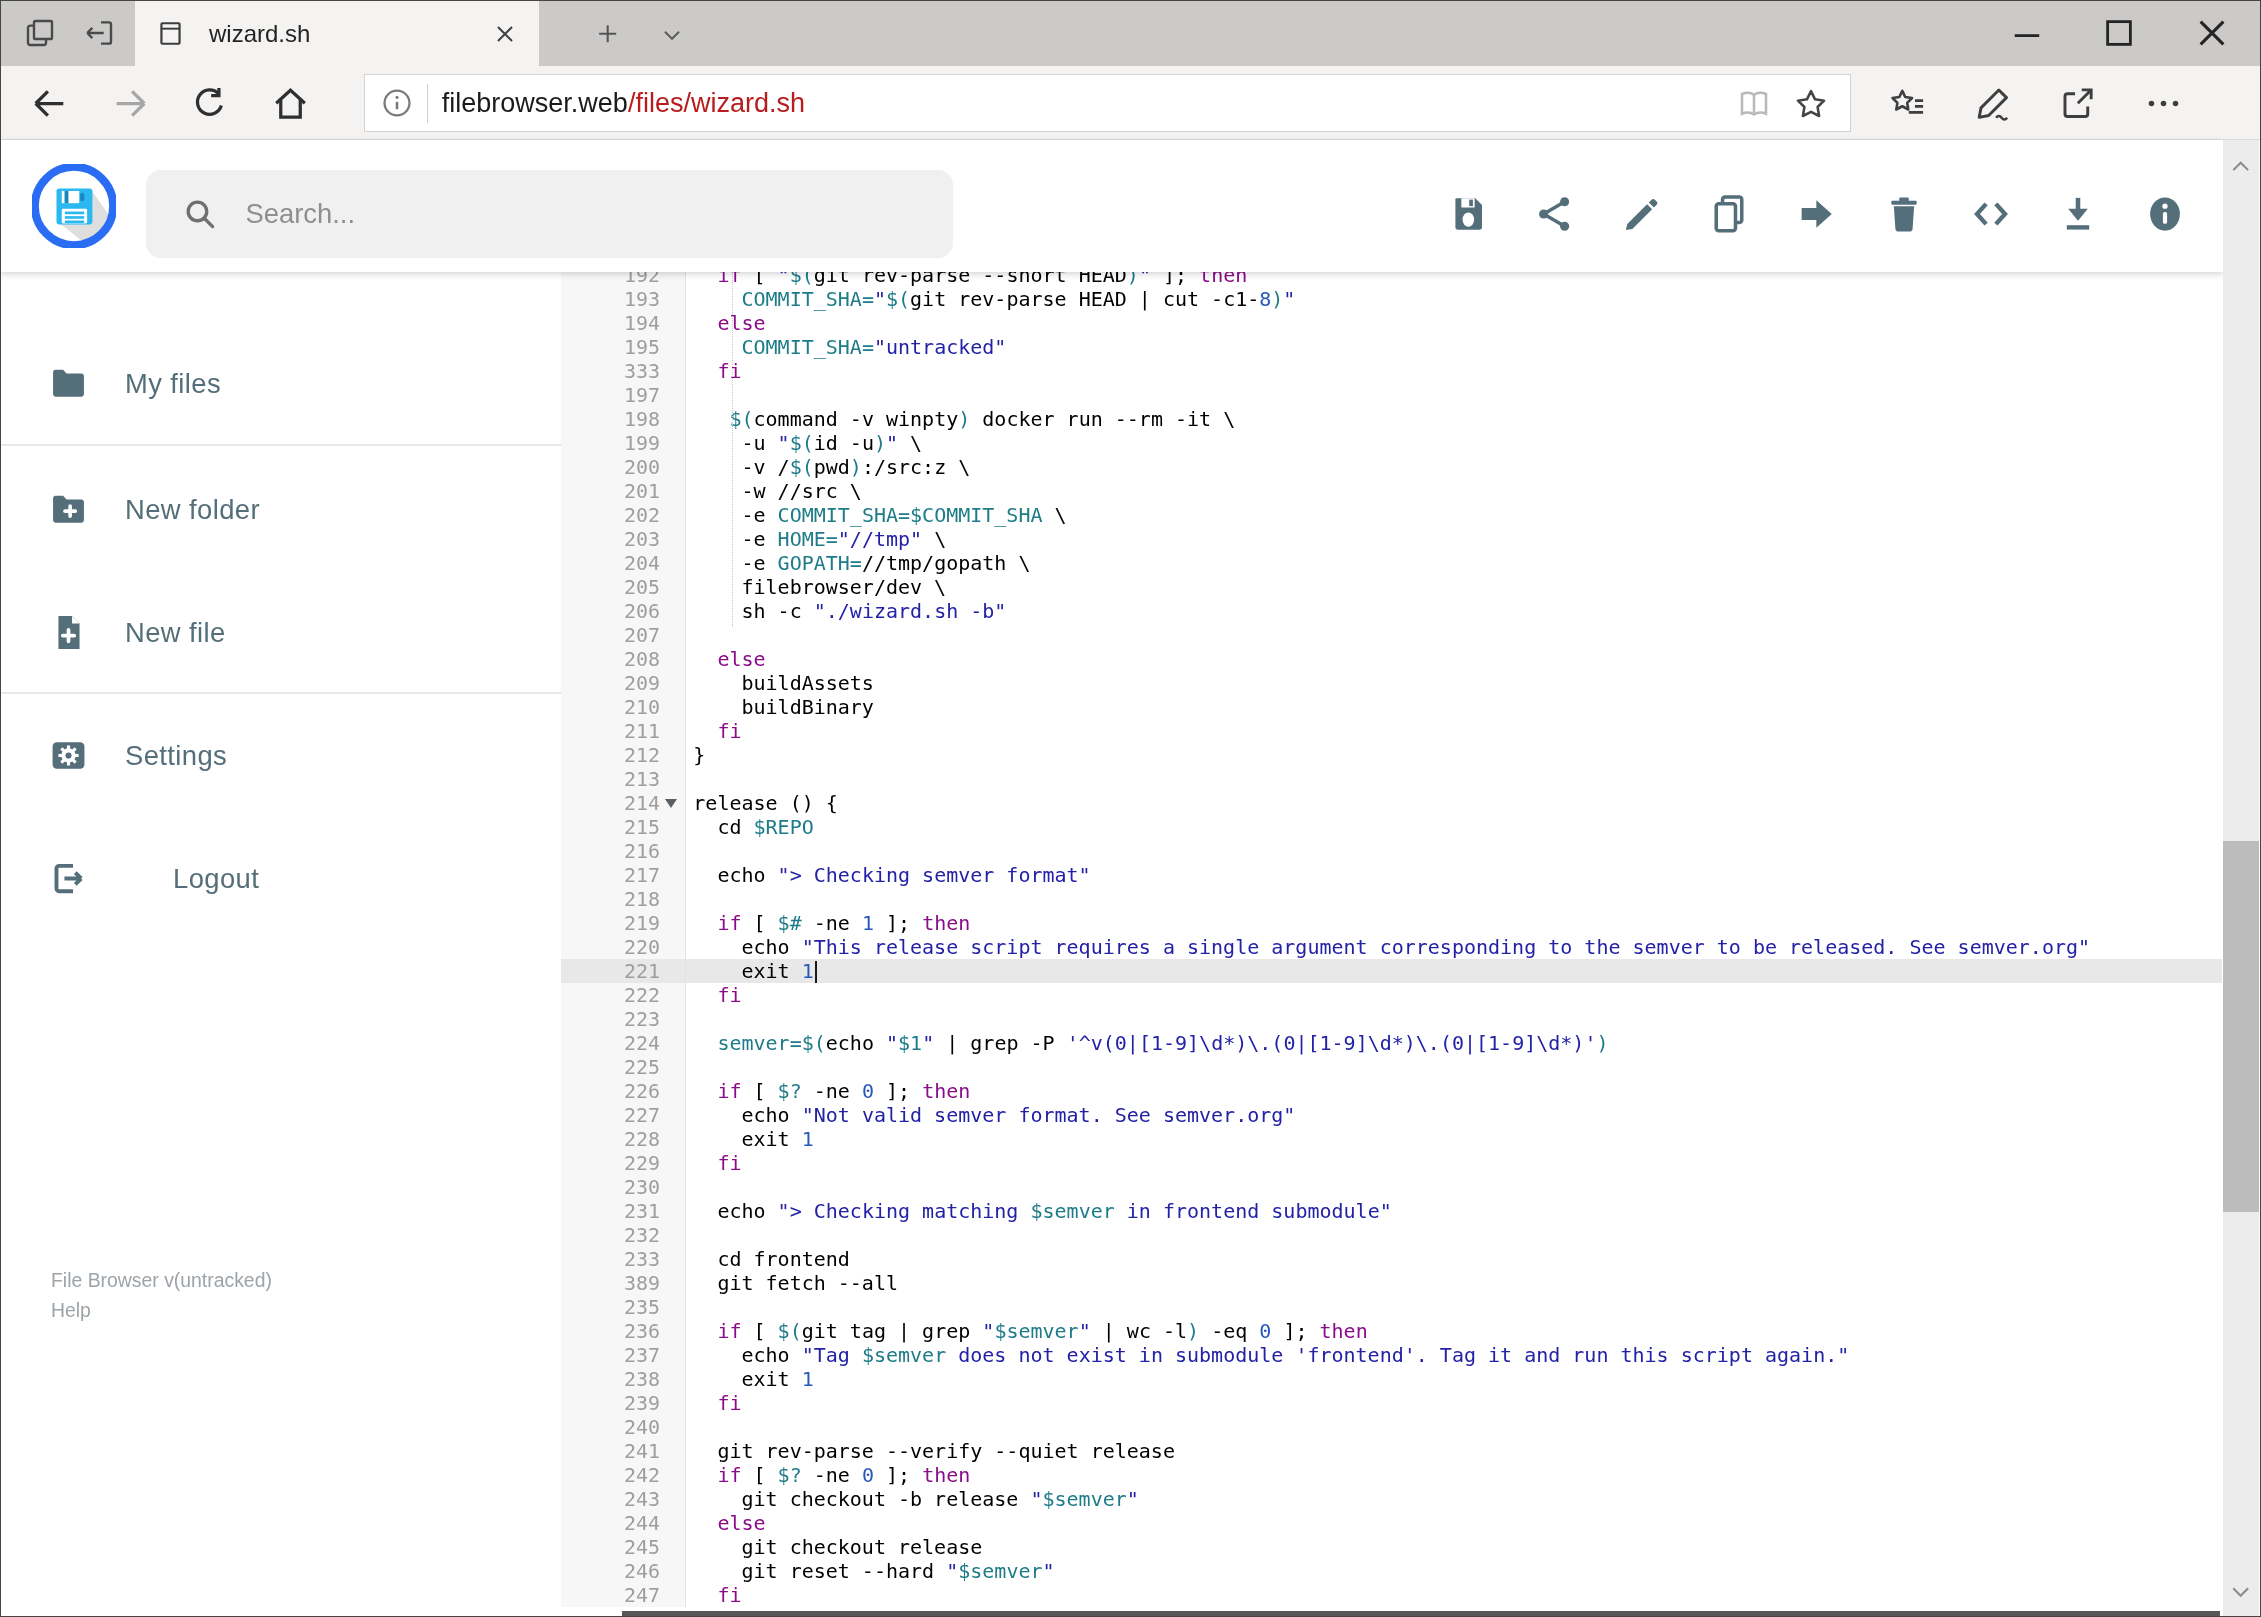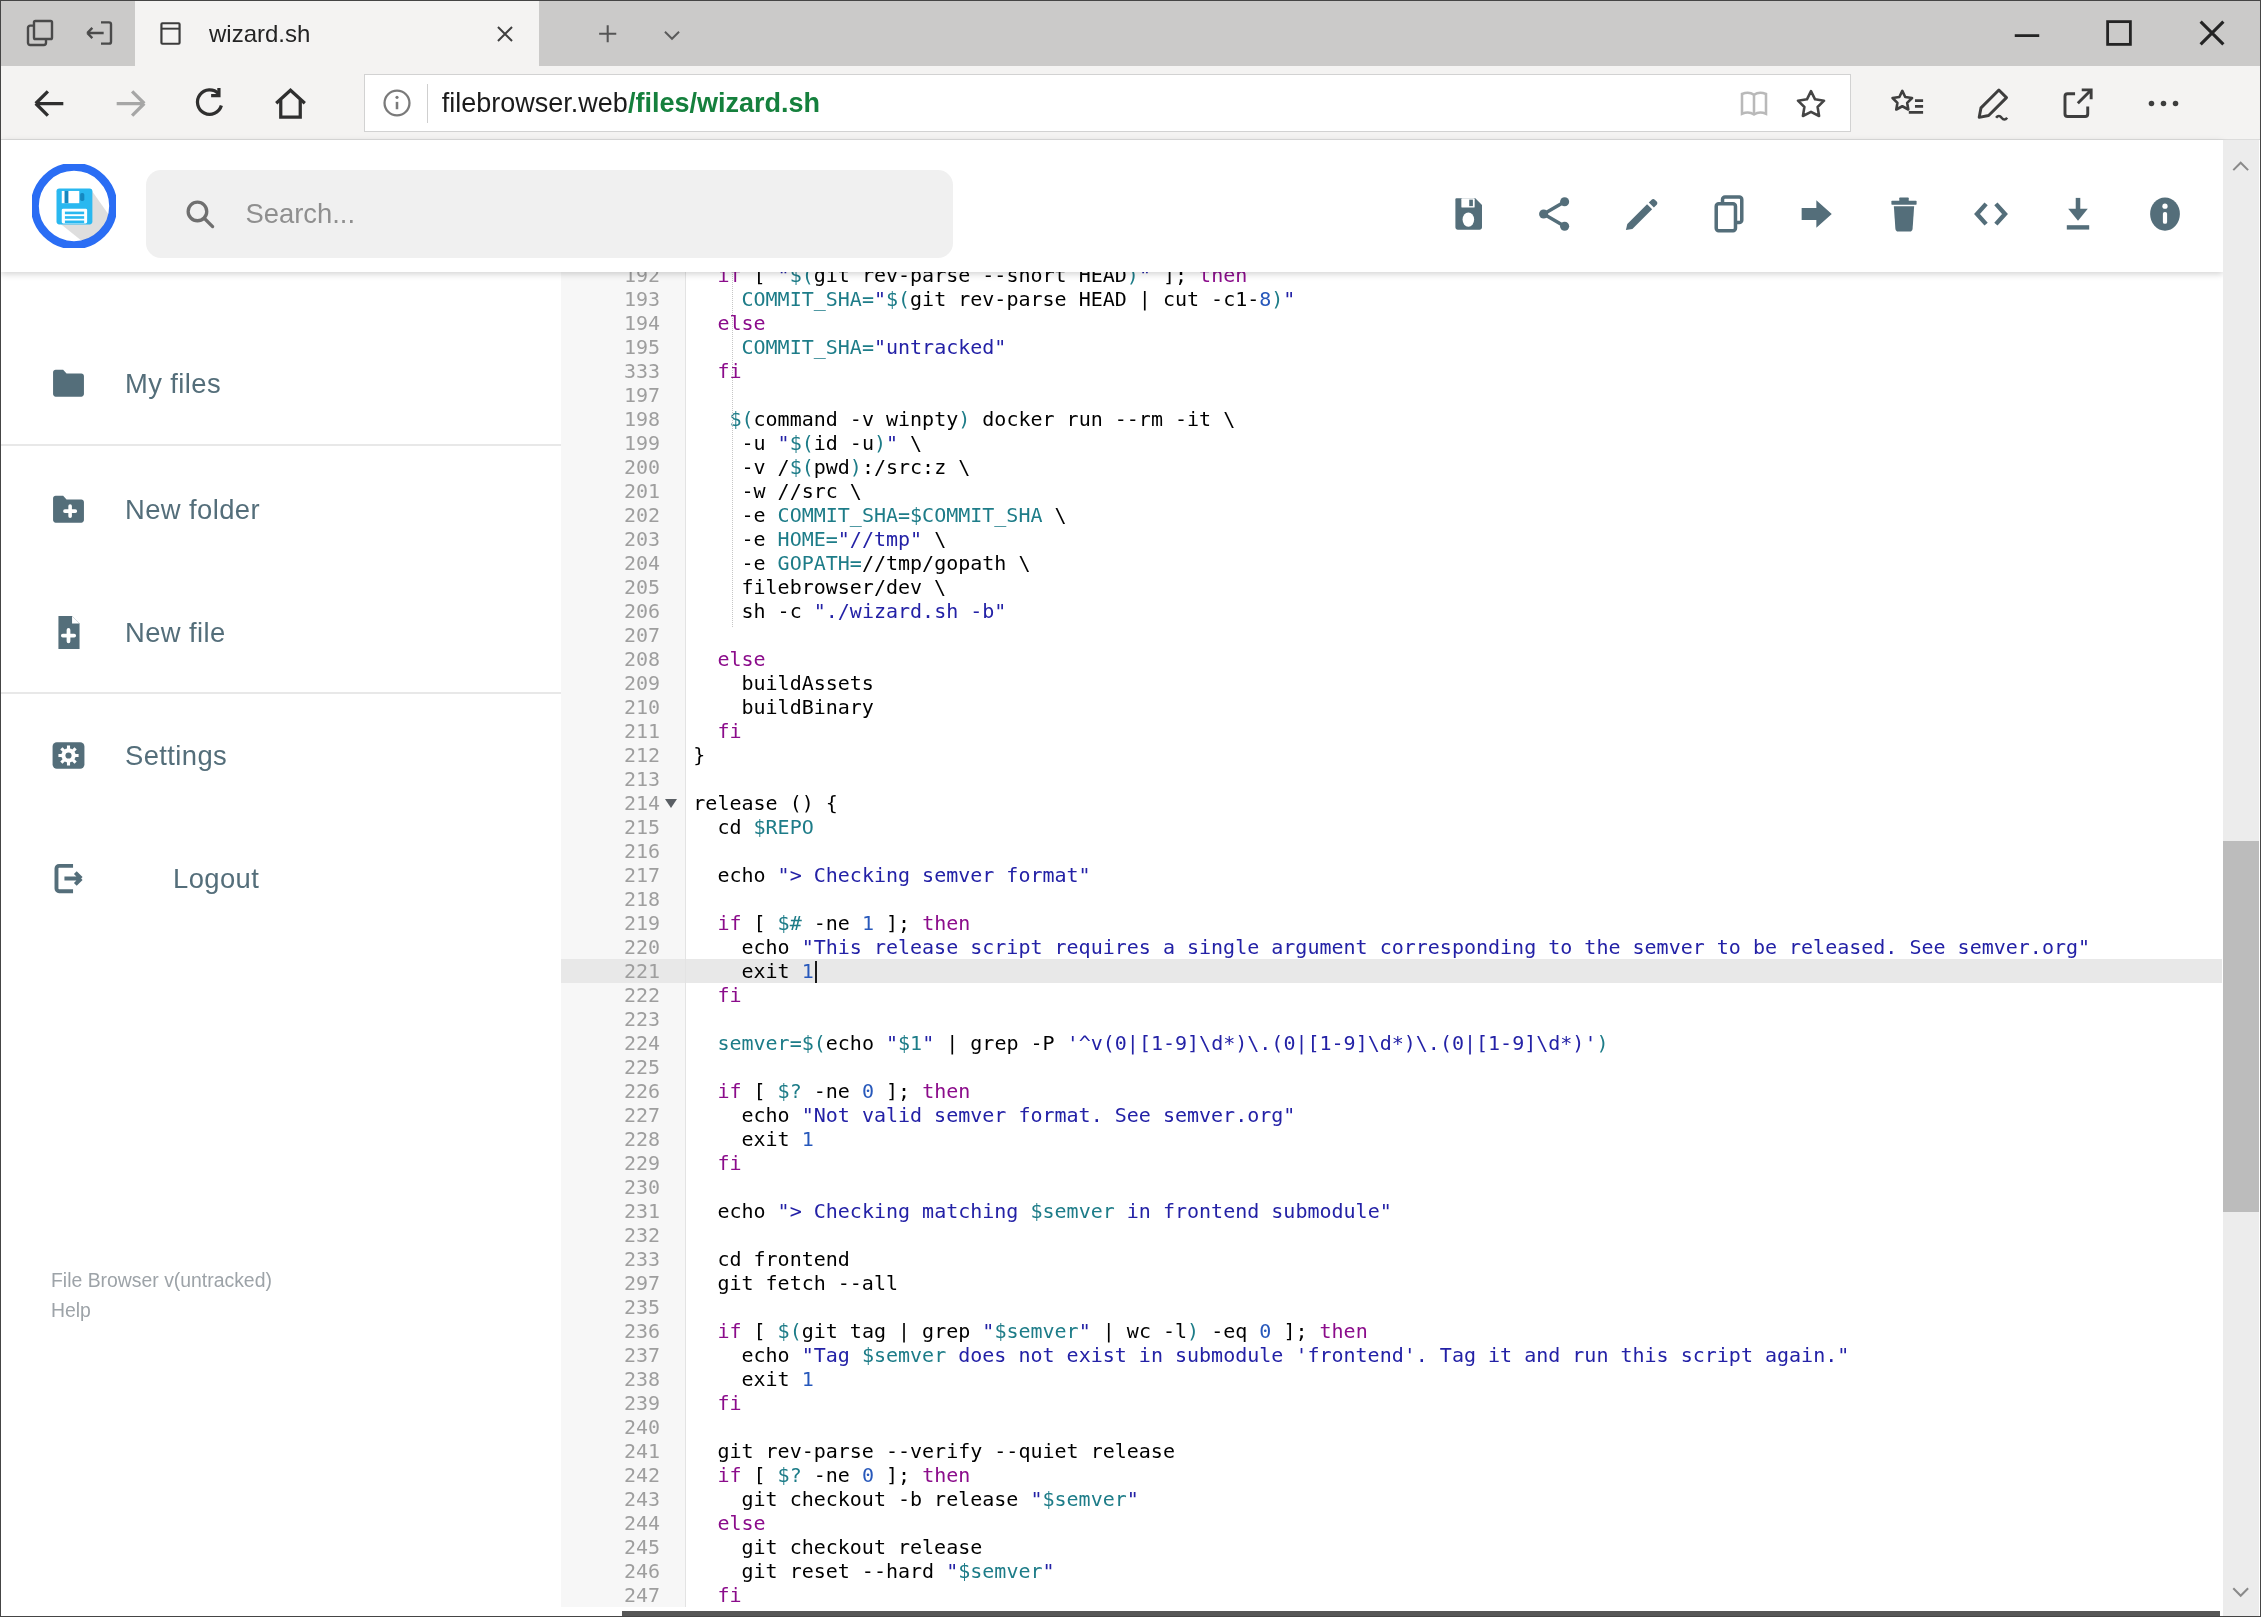--- a/index.html
+++ b/index.html
@@ -26,21 +26,21 @@
   .navbar { position:absolute; left:0; top:65px; width:100%; height:74px; background:#f4f3f2; border-bottom:0.8px solid #dcdcdc; }
   .nav-ic { position:absolute; top:18px; width:39px; height:39px; color:#2f2f2f; }
   .urlbox {
     position:absolute; left:363px; top:8px; width:1487px; height:58px;
     background:#fff; border:0.8px solid #d2d2d2; display:flex; align-items:center;
   }
   .url-info { width:34px; height:34px; margin-left:14.5px; color:#7a7a7a; }
   .url-sep { width:0.8px; height:39px; background:#cfcfcf; margin:0 14.5px 0 13px; }
   .url-text { font-size:27px; white-space:nowrap; }
   .url-host { color:#1b1b1b; }
-  .url-path { color:#15803d;font-weight:bold; }
+  .url-path { color:#b91c1c; }
   .url-right { position:absolute; top:11.3px; width:36px; height:36px; }
   
   .appheader { position:absolute; left:0; top:139px; width:2222px; height:132px; background:#fff;
                box-shadow:0 2.4px 6.5px rgba(0,0,0,.18); z-index:5; }
   .logo { position:absolute; left:31px; top:24px; width:84px; height:84px; }
   .searchbox {
     position:absolute; left:145px; top:30px; width:807px; height:88px;
     background:#f0f0f0; border-radius:15px; display:flex; align-items:center;
   }
   .search-ic { width:36px; height:36px; margin-left:36px; color:#6f6f6f; flex:none; }
@@ -550,21 +550,21 @@
         </div>
         <div class="crow">
           <div class="gut"><span class="num">232</span></div>
           <div class="ccode"></div>
         </div>
         <div class="crow">
           <div class="gut"><span class="num">233</span></div>
           <div class="ccode"><span class="tok-p">  cd frontend</span></div>
         </div>
         <div class="crow">
-          <div class="gut"><span class="num">297</span></div>
+          <div class="gut"><span class="num">389</span></div>
           <div class="ccode"><span class="tok-p">  git fetch --all</span></div>
         </div>
         <div class="crow">
           <div class="gut"><span class="num">235</span></div>
           <div class="ccode"></div>
         </div>
         <div class="crow">
           <div class="gut"><span class="num">236</span></div>
           <div class="ccode"><span class="tok-p">  </span><span class="tok-k">if</span><span class="tok-p"> [ </span><span class="tok-v">$(</span><span class="tok-p">git tag | grep </span><span class="tok-s">"</span><span class="tok-v">$semver</span><span class="tok-s">"</span><span class="tok-p"> | wc -l</span><span class="tok-v">)</span><span class="tok-p"> -eq </span><span class="tok-n">0</span><span class="tok-p"> ]; </span><span class="tok-k">then</span></div>
         </div>

